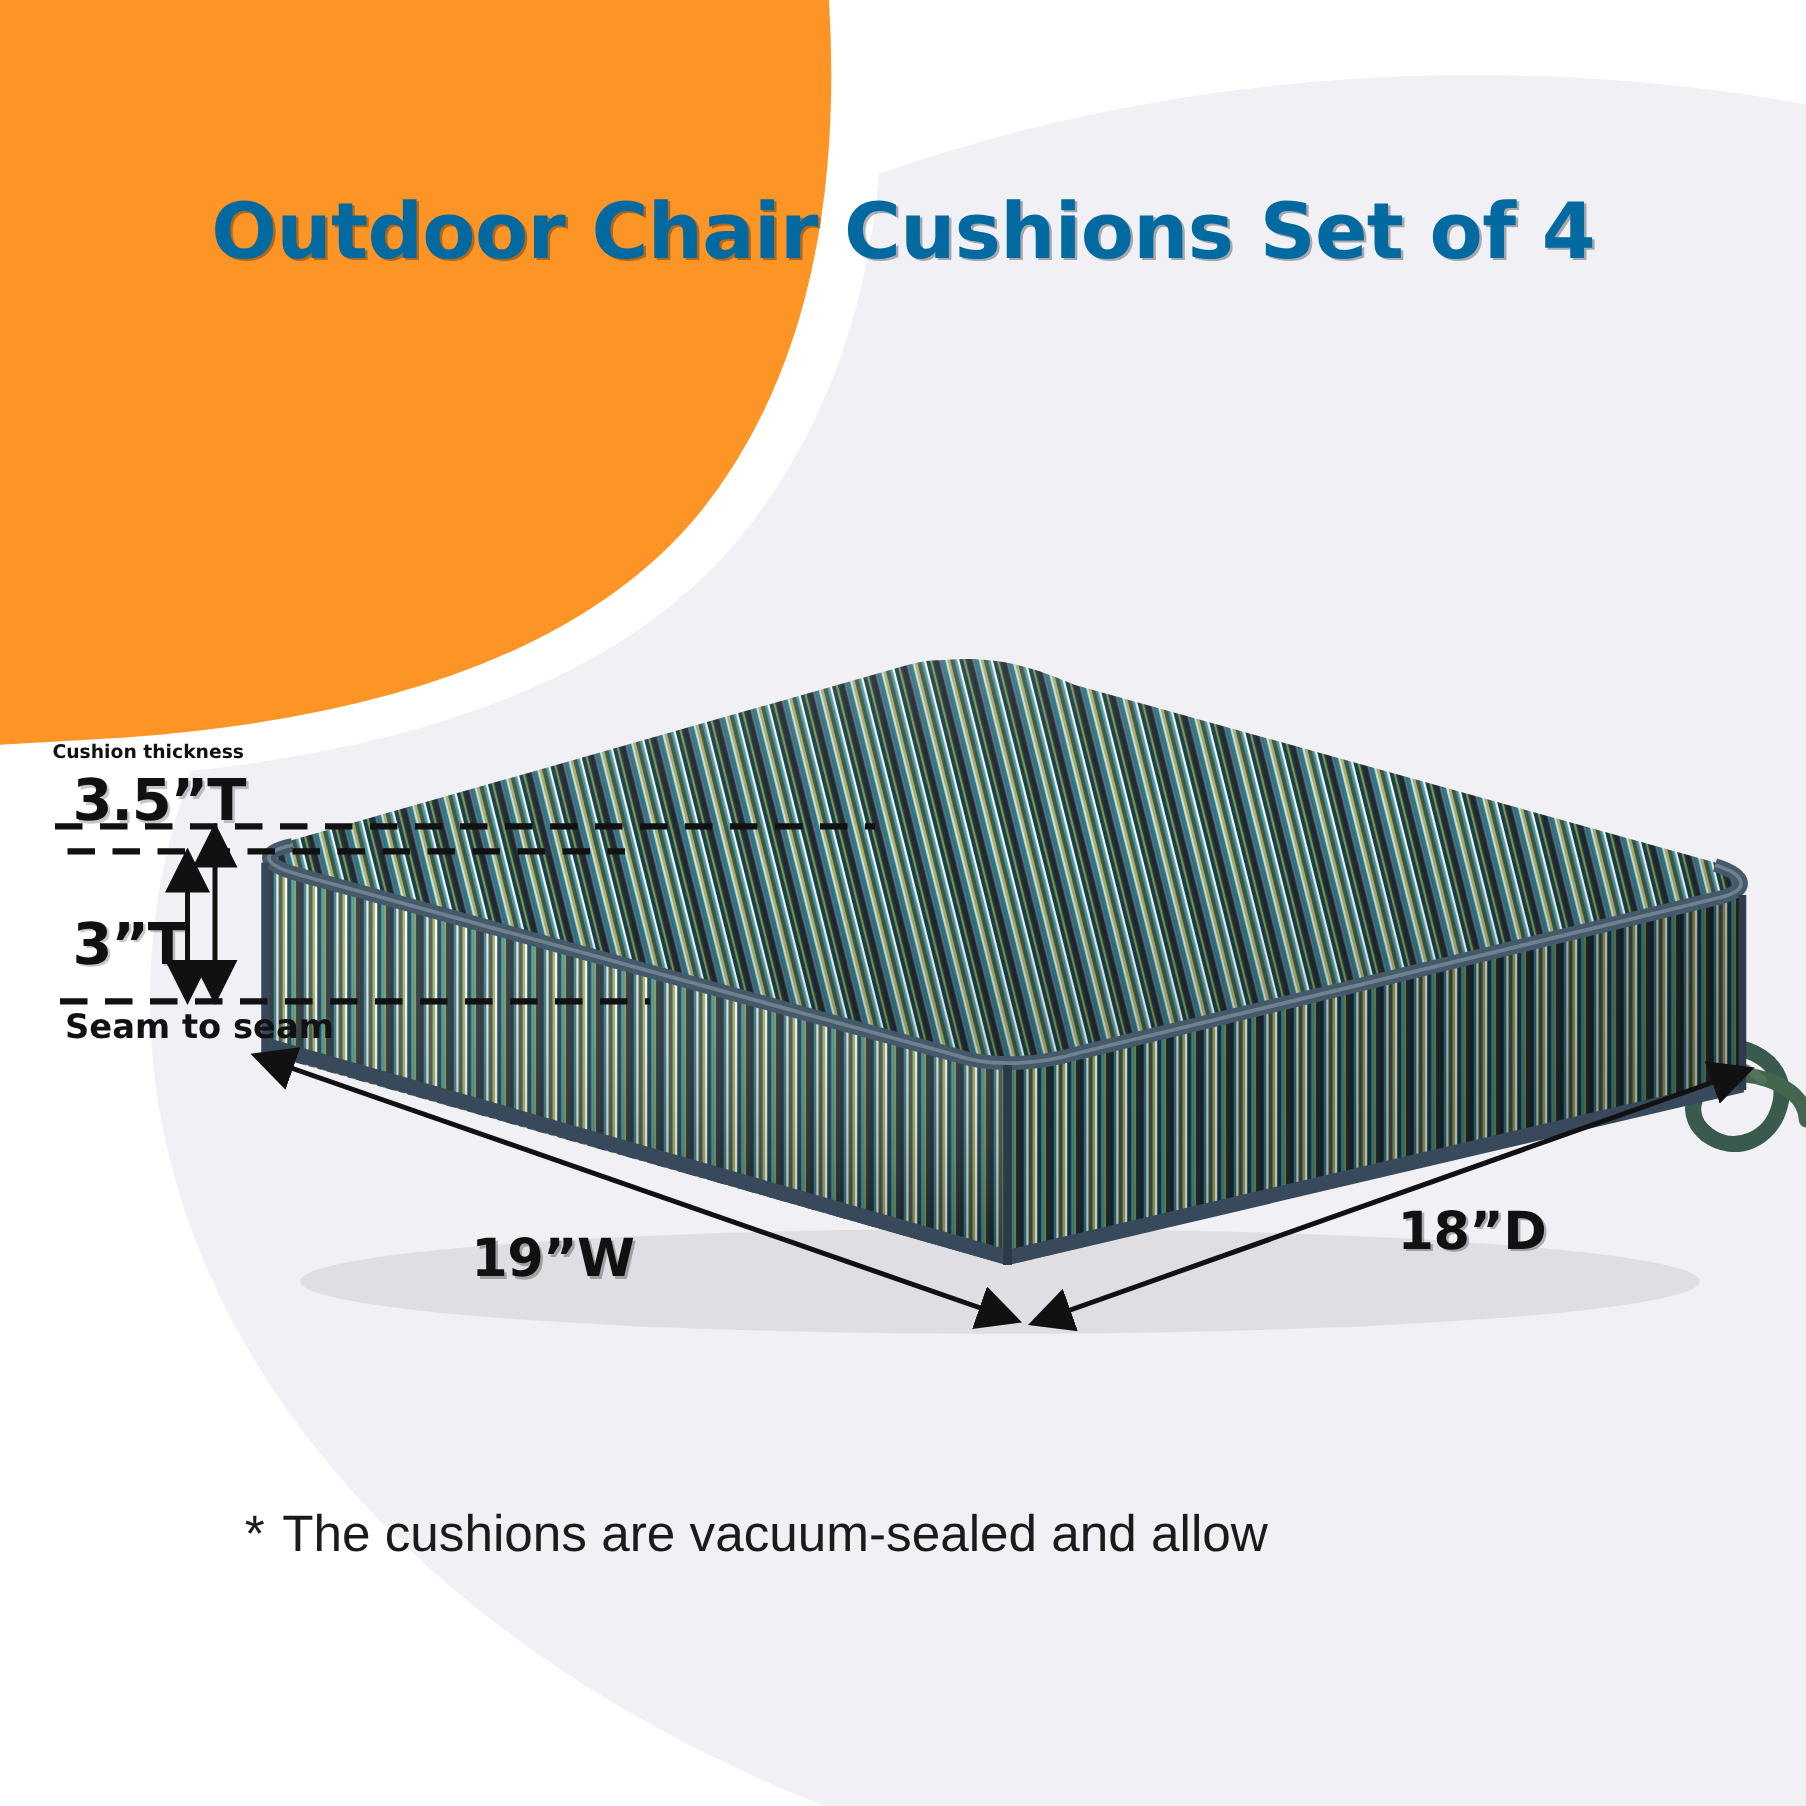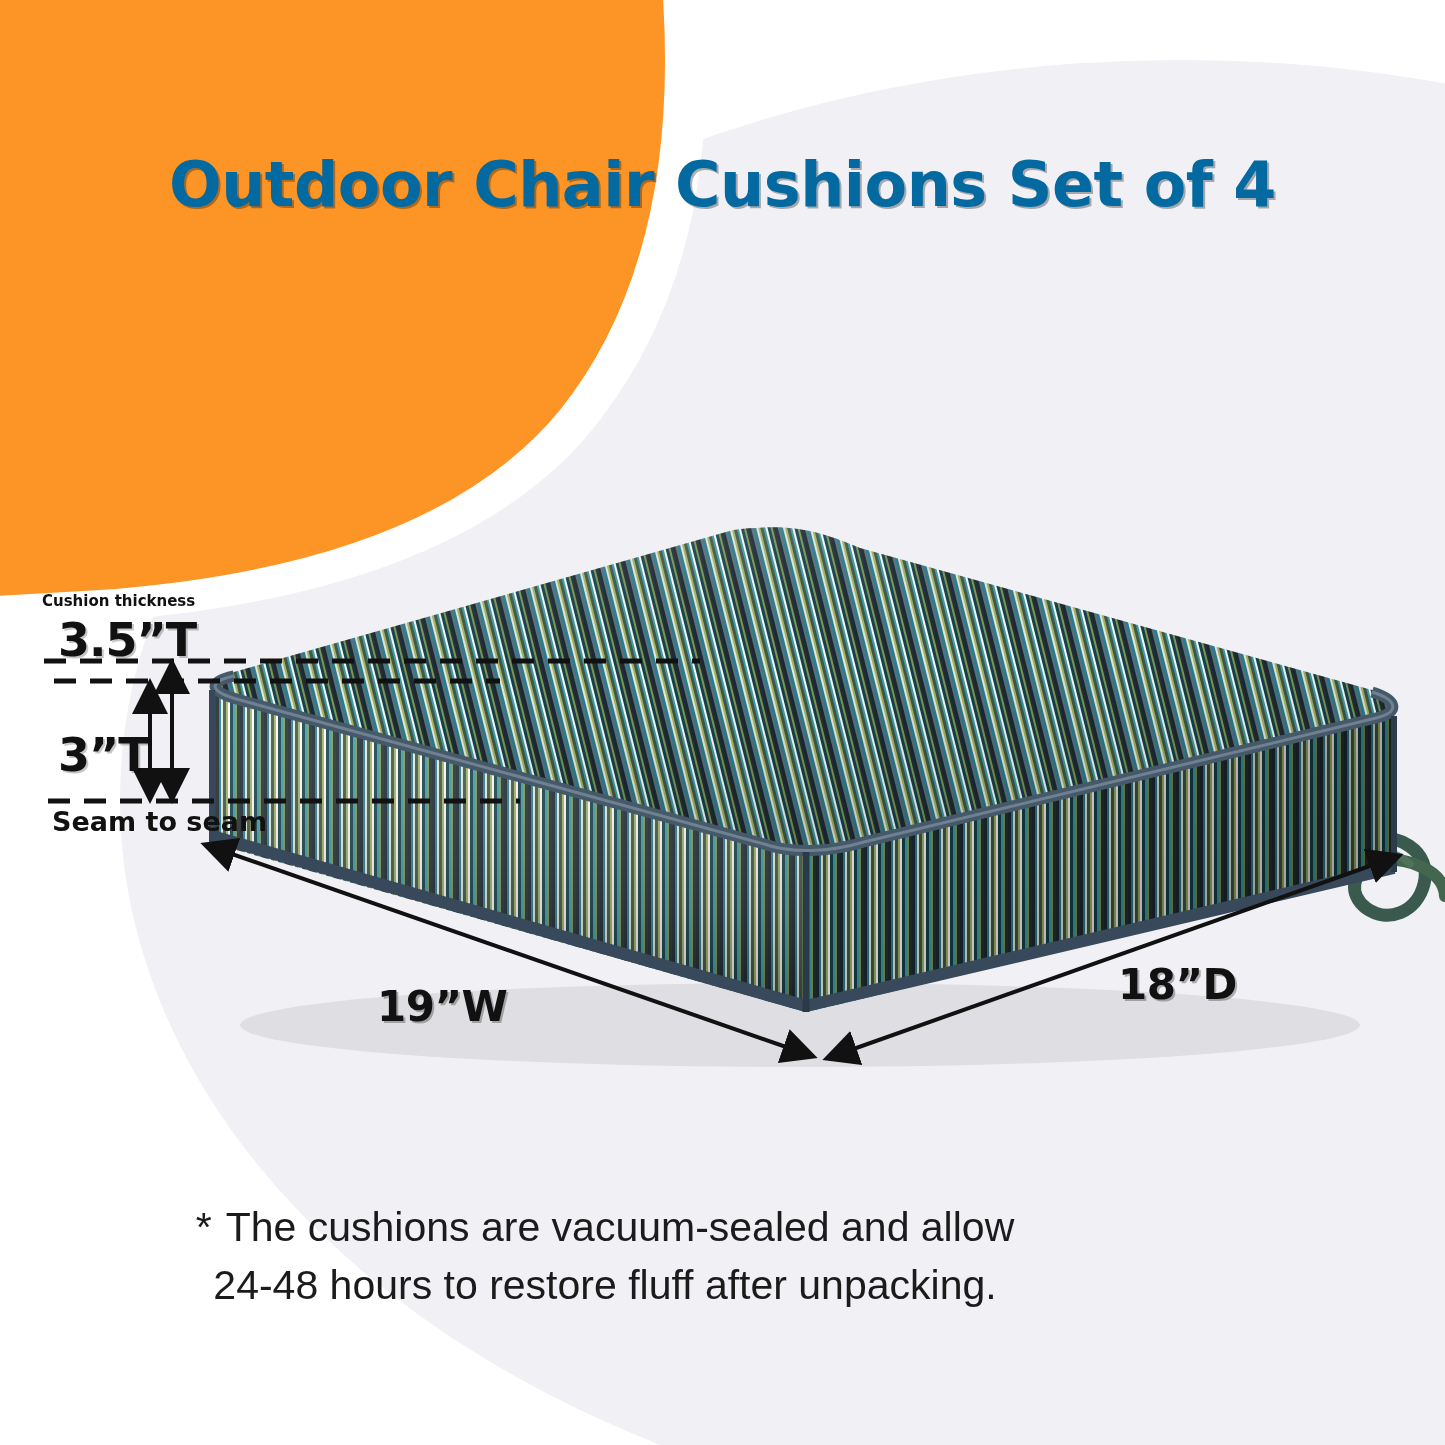--- a/index.html
+++ b/index.html
@@ -254,16 +254,15 @@
 
   <div class="anno" id="label-thickness-caption">Cushion thickness</div>
   <div class="anno" id="label-thickness-value">3.5”T</div>
   <div class="anno" id="label-seam-value">3”T</div>
   <div class="anno" id="label-seam-caption">Seam to seam</div>
   <div class="anno" id="label-width">19”W</div>
   <div class="anno" id="label-depth">18”D</div>
 
   <div id="footnote">
     <span class="fn-line"><span class="fn-star">*</span><span>The cushions are vacuum-sealed and allow</span></span>
-    <span class="fn-line">24-48 hours to restore fluff after unpacking.</span>
   </div>
 
 </div>
 
 </body></html>

